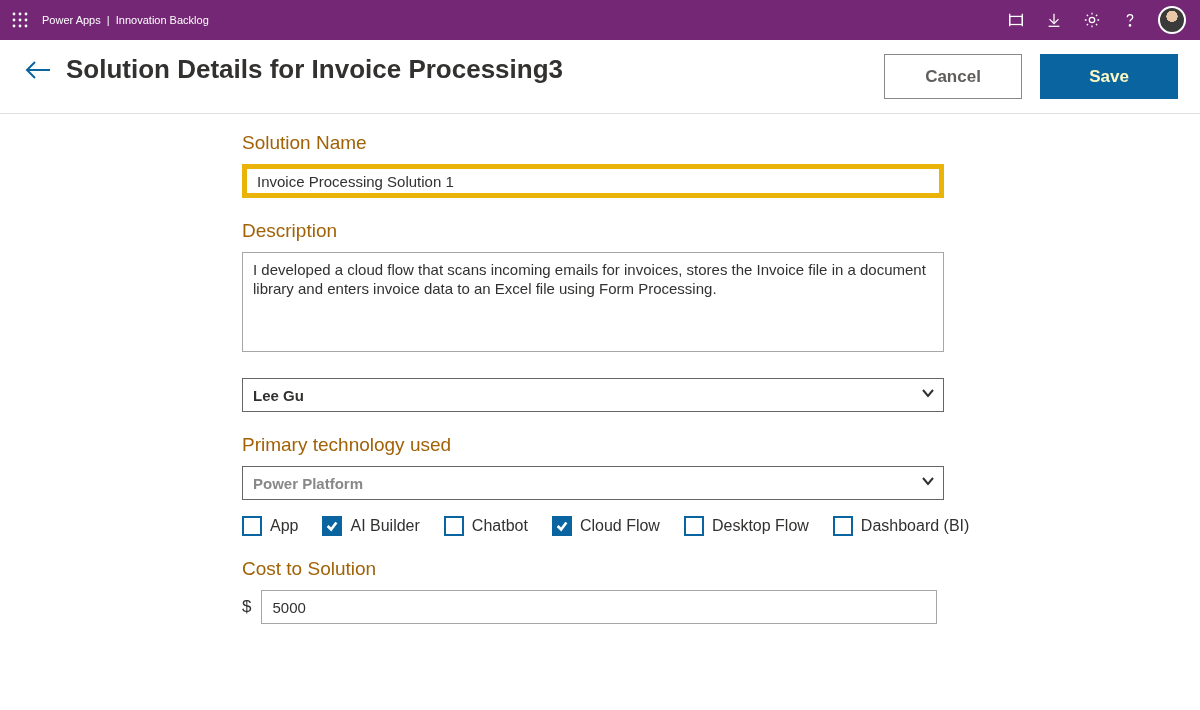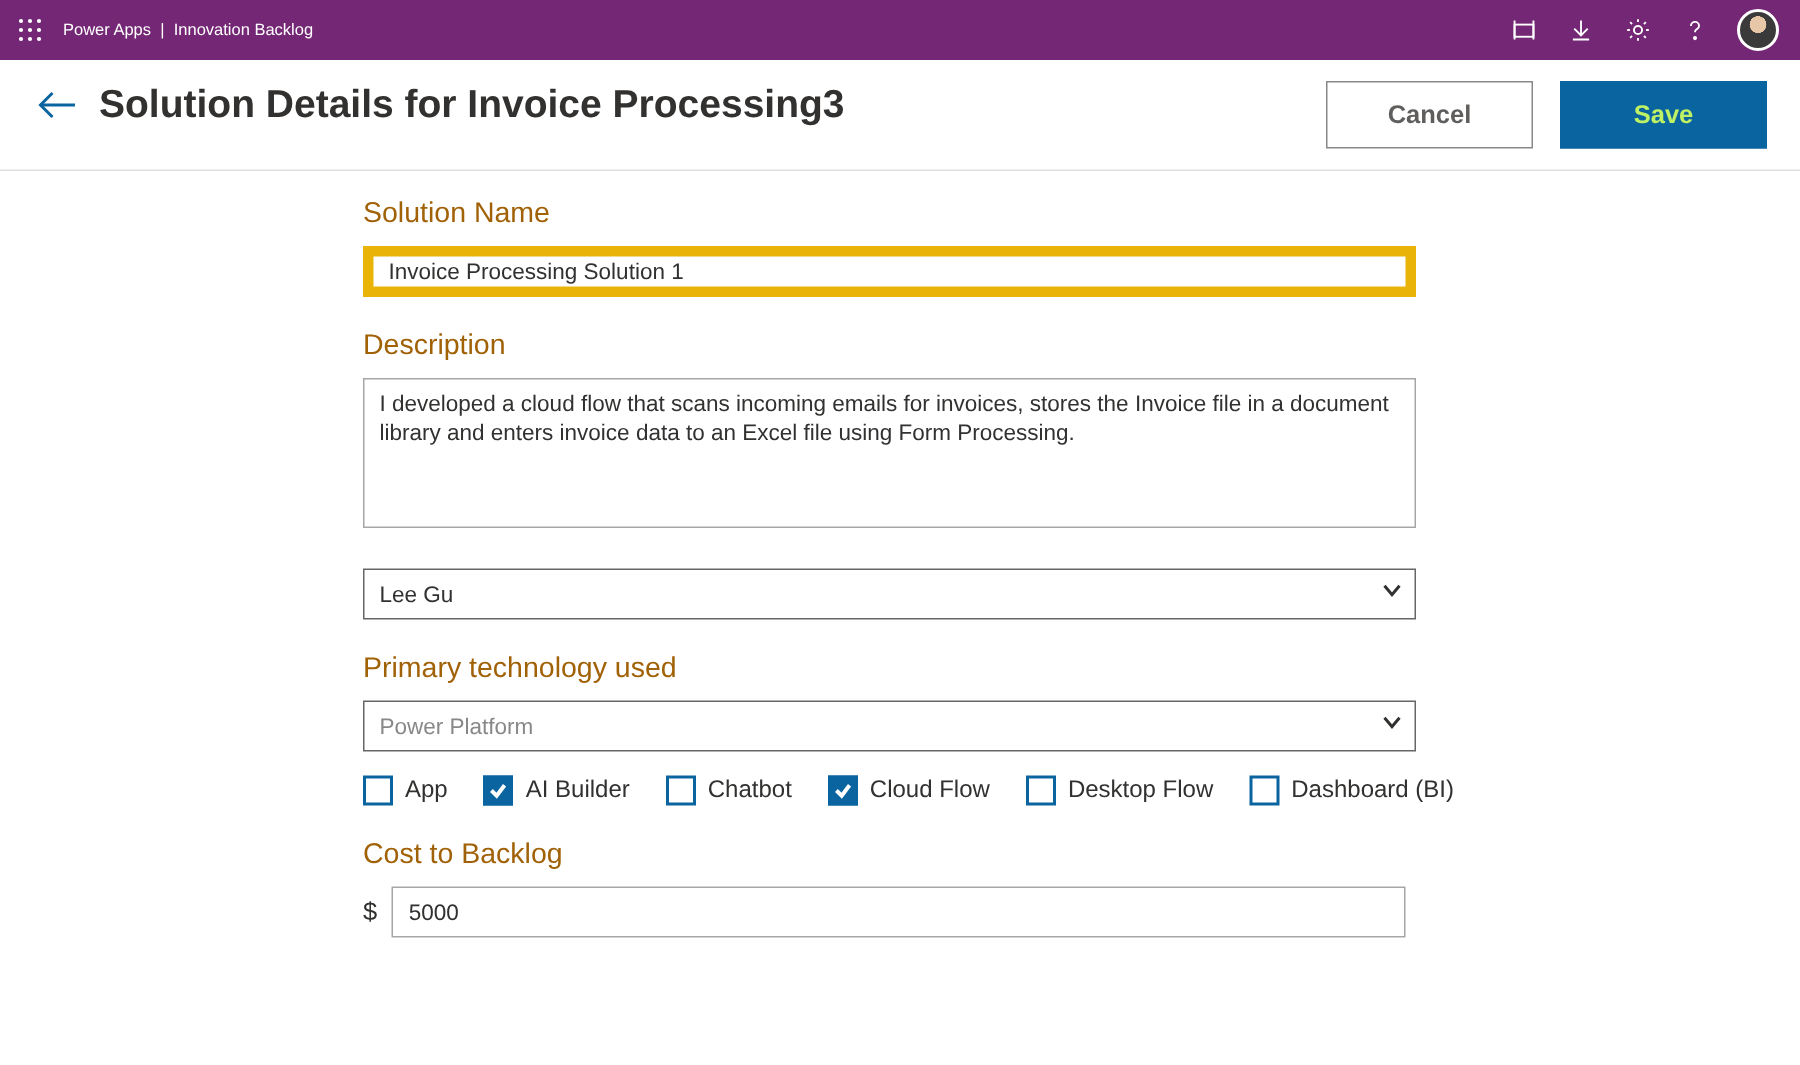--- a/index.html
+++ b/index.html
@@ -16,30 +16,30 @@
   .top-icon svg { width: 18px; height: 18px; stroke: #fff; fill: none; stroke-width: 1.4; }
   .avatar { width: 28px; height: 28px; border-radius: 50%; background: radial-gradient(circle at 50% 35%, #e7c7a8 0 28%, #3a3a3a 29% 100%); border: 2px solid #fff; cursor: pointer; }
 
   
   .page-header { display: flex; align-items: flex-start; padding: 14px 22px; border-bottom: 1px solid #e1dfdd; }
   .back-arrow { width: 32px; height: 32px; display: flex; align-items: center; justify-content: center; margin-right: 12px; cursor: pointer; }
   .back-arrow svg { width: 28px; height: 24px; stroke: #0a64a0; fill: none; stroke-width: 2; }
   .page-title { font-size: 26px; font-weight: 600; color: #323130; }
   .header-spacer { flex: 1; }
   .btn { height: 45px; min-width: 138px; border: 1px solid #8a8886; background: #fff; font-size: 17px; font-weight: 600; color: #605e5c; cursor: pointer; font-family: inherit; }
-  .btn.primary { background: #0a64a0; border-color: #0a64a0; color: #bef264; margin-left: 18px; }
+  .btn.primary { background: #0a64a0; border-color: #0a64a0; color: #fef9c3; margin-left: 18px; }
 
   
   .form-wrap { padding: 18px 0 0 242px; width: 950px; }
   .field { margin-bottom: 22px; }
   .field-label { font-size: 19px; font-weight: 400; color: #a16207; margin-bottom: 10px; display: block; }
-  .text-input { width: 702px; height: 34px; border: 7px solid #eab308; padding: 0 10px; font-size: 15px; font-family: inherit; color: #323130; }
+  .text-input { width: 702px; height: 34px; border: 5px solid #eab308; padding: 0 10px; font-size: 15px; font-family: inherit; color: #323130; }
   .textarea-input { width: 702px; height: 100px; border: 1px solid #a6a6a6; padding: 8px 10px; font-size: 15px; font-family: inherit; color: #323130; resize: none; line-height: 1.25; }
   .select-wrap { position: relative; width: 702px; }
-  .select-input { width: 100%; height: 34px; border: 1px solid #666; padding: 0 34px 0 10px; font-size: 15px; font-family: inherit; color: #323130; background: #fff; display: flex; align-items: center; cursor: pointer; }
+  .select-input { width: 100%; height: 34px; border: 1px solid #666; padding: 0 34px 0 10px; font-size: 15px; font-family: inherit; color: #323130; background: #fff; display: flex; align-items: center; cursor: pointer; font-weight: bold; }
   .select-input.muted { color: #888; }
   .select-chevron { position: absolute; right: 8px; top: 50%; transform: translateY(-50%); pointer-events: none; }
   .select-chevron svg { width: 16px; height: 16px; stroke: #323130; fill: none; stroke-width: 2; }
 
   .checkbox-row { display: flex; align-items: center; gap: 8px; margin-top: 16px; flex-wrap: nowrap; }
   .chk-group { display: flex; align-items: center; gap: 8px; margin-right: 16px; cursor: pointer; }
   .chk-group:last-child { margin-right: 0; }
   .chk-box { width: 20px; height: 20px; border: 2px solid #0a64a0; display: flex; align-items: center; justify-content: center; flex-shrink: 0; }
   .chk-box.checked { background: #0a64a0; }
   .chk-box.checked svg { width: 14px; height: 14px; stroke: #fff; fill: none; stroke-width: 3; }
@@ -178,20 +178,20 @@
         <span class="chk-label">Desktop Flow</span>
       </div>
       <div class="chk-group">
         <div class="chk-box"></div>
         <span class="chk-label">Dashboard (BI)</span>
       </div>
     </div>
   </div>
 
   <div class="field">
-    <label class="field-label">Cost to Backlog</label>
+    <label class="field-label">Cost to Solution</label>
     <div class="cost-row">
       <span class="currency">$</span>
       <input class="cost-input" type="text" value="5000" style="">
     </div>
   </div>
 
 </div>
 
 </body></html>

